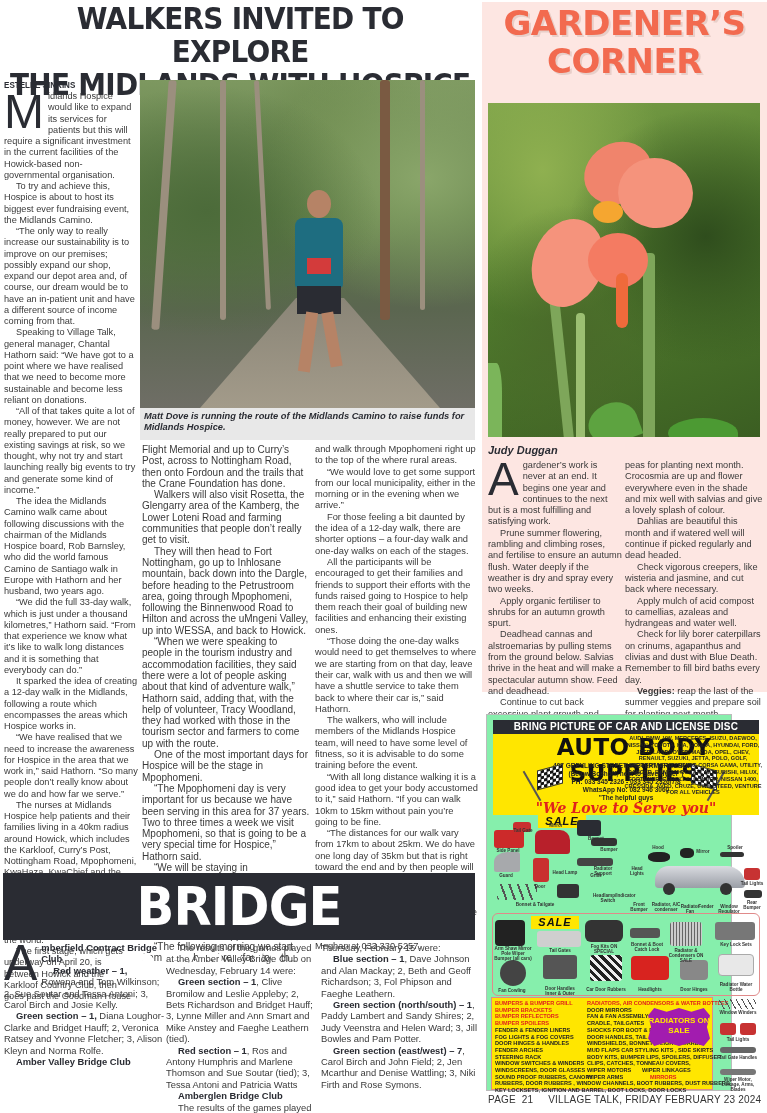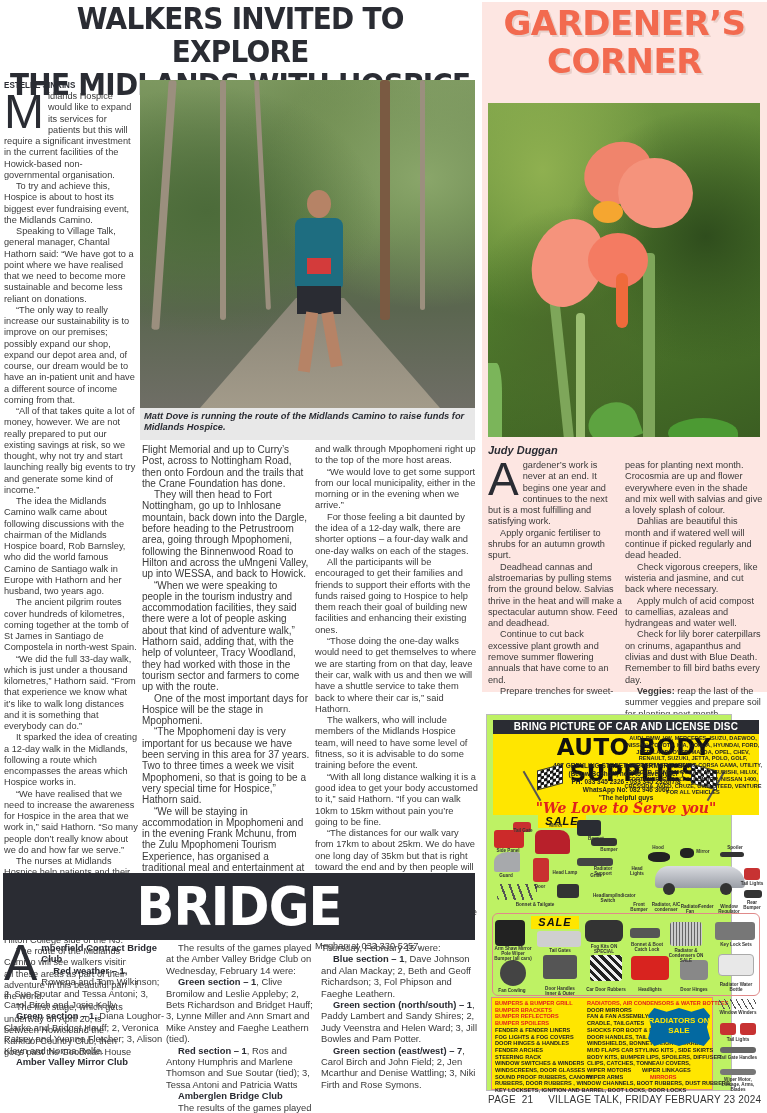--- a/index.html
+++ b/index.html
@@ -78,65 +78,64 @@
   
   .bridge-banner {
     position: absolute; left: 3px; top: 873px; width: 472px; height: 67px; background: #2a2c33;
     color: #ffffff; font-family: "DejaVu Sans", sans-serif; font-weight: bold; font-size: 54px;
     line-height: 67px; text-align: center; letter-spacing: -1px;
   }
   .bridge-banner span { display: inline-block; transform: scaleX(0.92); }
   .b-head { font-weight: bold; color: #2a2c33; }
 
   
-  .ad { position: absolute; left: 486px; top: 714px; width: 246px; height: 377px; border: 1px solid #bbb; background: #bef264; }
+  .ad { position: absolute; left: 486px; top: 714px; width: 246px; height: 377px; border: 1px solid #bbb; background: #86efac; }
   .ad-topbar { position: absolute; left: 6px; top: 5px; width: 266px; height: 14px; background: #2a2c33; color: #fff;
     font-weight: bold; font-size: 10px; line-height: 14px; text-align: center; letter-spacing: 0.2px; }
   .ad-yellow { position: absolute; left: 6px; top: 19px; width: 266px; height: 81px; background: #ffe600; }
   .ad-name { position: absolute; left: 6px; top: 19px; width: 266px; text-align: center; font-family: "DejaVu Sans", sans-serif;
     font-weight: bold; font-size: 23px; line-height: 26px; color: #111; letter-spacing: 0.5px; margin-left: 8px; }
   .ad-addr { position: absolute; left: 6px; top: 47px; width: 266px; text-align: center; font-weight: bold; font-size: 6.5px; line-height: 8px; color: #222; }
   .ad-slogan { position: absolute; left: 6px; top: 85px; width: 266px; text-align: center; font-family: "DejaVu Serif", serif;
     font-style: italic; font-weight: bold; font-size: 14px; color: #e0231c; line-height: 16px; }
   .flag { position: absolute; width: 26px; height: 20px;
     background: conic-gradient(#111 0 25%, #fff 0 50%, #111 0 75%, #fff 0) 0 0/6px 6px; transform: skewY(-15deg); border: 1px solid #333; }
   .flag-pole { position: absolute; width: 2px; height: 34px; background: #555; transform: rotate(-30deg); }
   .ad-sale-tag { position: absolute; background: #ffe600; color: #111; font-weight: bold; font-style: italic; font-size: 11px;
     line-height: 13px; text-align: center; padding: 0 6px; letter-spacing: 1px; }
   .ad-brands { position: absolute; left: 624px; top: 735px; width: 138px; text-align: center; font-weight: bold; font-size: 5.6px; line-height: 6.8px; color: #222; }
   .part-lbl { position: absolute; font-size: 4.6px; color: #333; font-weight: bold; line-height: 5px; text-align: center; }
   .part { position: absolute; border-radius: 3px; }
   .ad-parts-box { position: absolute; left: 492px; top: 913px; width: 268px; height: 83px; border: 1px solid #e08a8a; border-radius: 6px; }
   .ad-list { position: absolute; left: 491px; top: 997px; width: 222px; height: 93px; background: #ffe600; border: 1px solid #e08a8a; }
   .ad-list div { position: absolute; font-weight: bold; font-size: 5.6px; line-height: 6.7px; color: #222; white-space: nowrap; }
   .ad-list .red { color: #e0231c; }
-  .starburst { position: absolute; left: 648px; top: 1008px; width: 62px; height: 38px; background: #0369a1; color: #ffe600;
+  .starburst { position: absolute; left: 648px; top: 1008px; width: 62px; height: 38px; background: #a21caf; color: #ffe600;
     font-weight: bold; font-size: 8px; line-height: 10px; text-align: center; padding-top: 8px;
     clip-path: polygon(0 20%, 10% 0, 30% 10%, 50% 0, 70% 10%, 90% 0, 100% 20%, 95% 50%, 100% 80%, 90% 100%, 70% 90%, 50% 100%, 30% 90%, 10% 100%, 0 80%, 5% 50%); }
   .ad-side { position: absolute; left: 716px; top: 997px; width: 44px; height: 93px; }
   .footer { position: absolute; left: 488px; top: 1094px; font-size: 10px; color: #333; letter-spacing: 0.2px; font-family: "Liberation Sans", sans-serif; }
 </style>
 </head>
 <body>
 
 <div class="headline">
   <div>WALKERS INVITED TO EXPLORE</div>
   <div>THE MIDLANDS WITH HOSPICE</div>
 </div>
 <div class="byline">ESTELLE SINKINS</div>
 
 <div class="col" style="left:4px; top:91px; width:134px; font-size:9.2px; line-height:11.25px;">
   <span class="dropcap">M</span>
   <p class="noind">idlands Hospice would like to expand its services for patients but this will require a significant investment in the current facilities of the Howick-based non-governmental organisation.</p>
   <p>To try and achieve this, Hospice is about to host its biggest ever fundraising event, the Midlands Camino.</p>
+  <p>“The only way to really increase our sustainability is to improve on our premises; possibly expand our shop, expand our depot area and, of course, our dream would be to have an in-patient unit and have a different source of income coming from that.</p>
   <p>Speaking to Village Talk, general manager, Chantal Hathorn said: “We have got to a point where we have realised that we need to become more sustainable and become less reliant on donations.</p>
-  <p>“The only way to really increase our sustainability is to improve on our premises; possibly expand our shop, expand our depot area and, of course, our dream would be to have an in-patient unit and have a different source of income coming from that.</p>
   <p>“All of that takes quite a lot of money, however. We are not really prepared to put our existing savings at risk, so we thought, why not try and start launching really big events to try and generate some kind of income.”</p>
   <p>The idea the Midlands Camino walk came about following discussions with the chairman of the Midlands Hospice board, Rob Barnsley, who did the world famous Camino de Santiago walk in Europe with Hathorn and her husband, two years ago.</p>
-  <p>The ancient pilgrim routes cover hundreds of kilometres, coming together at the tomb of St James in Santiago de Compostela in north-west Spain.</p>
   <p>“We did the full 33-day walk, which is just under a thousand kilometres,” Hathorn said. “From that experience we know what it’s like to walk long distances and it is something that everybody can do.”</p>
   <p>It sparked the idea of creating a 12-day walk in the Midlands, following a route which encompasses the areas which Hospice works in.</p>
   <p>“We have realised that we need to increase the awareness for Hospice in the area that we work in,” said Hathorn. “So many people don’t really know about we do and how far we serve.”</p>
   <p>The nurses at Midlands Hospice help patients and their families living in a 40km radius around Howick, which includes the Karkloof, Curry’s Post, Nottingham Road, Mpophomeni, KwaHaza, KwaChief and the Hilton College side of the N3.</p>
   <p>The route of the Midlands Camino will see walkers visiting all these areas as part of their adventure in this beautiful part of the world.</p>
   <p>The first stage, which gets underway on April 20, is between Howick and the Karkloof Country Club, then goes past the Goodman House</p>
 </div>
 
 <div class="photo-walker">
   <div class="trunk" style="left:20px; top:0; width:8px; height:250px; transform:rotate(4deg);"></div>
@@ -149,30 +148,31 @@
   <div class="walker-body"></div>
   <div class="walker-bib"></div>
   <div class="walker-shorts"></div>
   <div class="walker-leg1"></div>
   <div class="walker-leg2"></div>
 </div>
 <div class="caption-walker">Matt Dove is running the route of the Midlands Camino to raise funds for Midlands Hospice.</div>
 
 <div class="col" style="left:142px; top:444px; width:168px; font-size:10px; line-height:11.3px;">
   <p class="noind">Flight Memorial and up to Curry’s Post, across to Nottingham Road, then onto Fordoun and the trails that the Crane Foundation has done.</p>
+  <p>Walkers will also visit Rosetta, the Glengarry area of the Kamberg, the Lower Loteni Road and farming communities that people don’t really get to visit.</p>
   <p>They will then head to Fort Nottingham, go up to Inhlosane mountain, back down into the Dargle, before heading to the Petrustroom area, going through Mpophomeni, following the Binnenwood Road to Hilton and across the uMngeni Valley, up into WESSA, and back to Howick.</p>
   <p>“When we were speaking to people in the tourism industry and accommodation facilities, they said there were a lot of people asking about that kind of adventure walk,” Hathorn said, adding that, with the help of volunteer, Tracy Woodland, they had worked with those in the tourism sector and farmers to come up with the route.</p>
   <p>One of the most important days for Hospice will be the stage in Mpophomeni.</p>
   <p>“The Mpophomeni day is very important for us because we have been serving in this area for 37 years. Two to three times a week we visit Mpophomeni, so that is going to be a very special time for Hospice,” Hathorn said.</p>
   <p>“We will be staying in accommodation in Mpophomeni and in the evening Frank Mchunu, from the Zulu Mpophomeni Tourism Experience, has organised a traditional meal and entertainment at the tourism centre opposite the Sasol.</p>
   <p>“The following morning we start from there, have breakfast together</p>
 </div>
 
 <div class="col" style="left:315px; top:444px; width:163px; font-size:9.3px; line-height:11.3px;">
-  <p class="noind">and walk through Mpophomeni right up to the top of the more host areas.</p>
+  <p class="noind">and walk through Mpophomeni right up to the top of the where rural areas.</p>
   <p>“We would love to get some support from our local municipality, either in the morning or in the evening when we arrive.”</p>
   <p>For those feeling a bit daunted by the idea of a 12-day walk, there are shorter options – a four-day walk and one-day walks on each of the stages.</p>
   <p>All the participants will be encouraged to get their families and friends to support their efforts with the funds raised going to Hospice to help them reach their goal of building new facilities and enhancing their existing ones.</p>
   <p>“Those doing the one-day walks would need to get themselves to where we are starting from on that day, leave their car, walk with us and then we will have a shuttle service to take them back to where their car is,” said Hathorn.</p>
   <p>The walkers, who will include members of the Midlands Hospice team, will need to have some level of fitness, so it is advisable to do some training before the event.</p>
   <p>“With all long distance walking it is a good idea to get your body accustomed to it,” said Hathorn. “If you can walk 10km to 15km without pain you’re going to be fine.</p>
   <p>“The distances for our walk vary from 17km to about 25km. We do have one long day of 35km but that is right toward the end and by then people will be walking fit.</p>
   <p>“There is no technical terrain … it is all on roads or on easy paths.”</p>
   <p>Interested walkers can find out more information via the Midlands Hospice website or by calling Chantal or Meghan at 033 330 5257.</p>
 </div>
@@ -194,20 +194,21 @@
   <div class="petal" style="left:128px; top:170px; width:12px; height:55px; background:#ef6a3b; border-radius:6px;"></div>
   <div class="leaf" style="left:100px; top:300px; width:50px; height:40px; transform:rotate(-20deg);"></div>
   <div class="leaf" style="left:180px; top:315px; width:70px; height:30px; background:#4c9a33;"></div>
   <div class="leaf" style="left:0px; top:260px; width:14px; height:74px; background:#7bb55a; border-radius:0 40% 0 0;"></div>
 </div>
 <div class="garden-byline">Judy Duggan</div>
 
 <div class="col garden-col" style="left:488px; top:460px; width:134px; font-size:9.2px; line-height:11.3px;">
   <span class="dropcap" style="font-size:46px; line-height:34px;">A</span>
   <p class="noind">gardener’s work is never at an end. It begins one year and continues to the next but is a most fulfilling and satisfying work.</p>
+  <p>Prune summer flowering, rambling and climbing roses, and fertilise to ensure an autumn flush. Water deeply if the weather is dry and spray every two weeks.</p>
   <p>Apply organic fertiliser to shrubs for an autumn growth spurt.</p>
   <p>Deadhead cannas and alstroemarias by pulling stems from the ground below. Salvias thrive in the heat and will make a spectacular autumn show. Feed and deadhead.</p>
   <p>Continue to cut back excessive plant growth and remove summer flowering annuals that have come to an end.</p>
   <p>Prepare trenches for sweet-</p>
 </div>
 <div class="col garden-col" style="left:625px; top:460px; width:138px; font-size:9.2px; line-height:11.3px;">
   <p class="noind">peas for planting next month. Crocosmia are up and flower everywhere even in the shade and mix well with salvias and give a lovely splash of colour.</p>
   <p>Dahlias are beautiful this month and if watered well will continue if picked regularly and dead headed.</p>
   <p>Check vigorous creepers, like wisteria and jasmine, and cut back where necessary.</p>
   <p>Apply mulch of acid compost to camellias, azaleas and hydrangeas and water well.</p>
@@ -350,21 +351,21 @@
   <div class="part-lbl" style="left:0; top:80px; width:44px;">Wiper Motor, Linkage, Arms, Blades</div>
 </div>
 
 <div class="bridge-banner"><span>BRIDGE RESULTS</span></div>
 
 <div class="col" style="left:4px; top:942px; width:160px; font-size:9.4px; line-height:11.4px;">
   <span class="dropcap" style="font-size:50px; line-height:40px; margin-top:1px;">A</span>
   <p class="noind b-head">mberfield Contract Bridge Club</p>
   <p><b class="b-head">Red weather – 1,</b><span> Rowena and Tom Wilkinson; 2, Sue Soutar and Tessa Antoni; 3, Carol Birch and Josie Kelly.</span></p>
   <p><b class="b-head">Green section – 1,</b><span> Diana Loughor-Clarke and Bridget Hauff; 2, Veronica Ratsey and Yvonne Fletcher; 3, Alison Kleyn and Norma Rolfe.</span></p>
-  <p class="b-head">Amber Valley Mirror Club</p>
+  <p class="b-head">Amber Valley Bridge Club</p>
 </div>
 
 <div class="col" style="left:166px; top:942px; width:152px; font-size:9.4px; line-height:11.4px;">
   <p>The results of the games played at the Amber Valley Bridge Club on Wednesday, February 14 were:</p>
   <p><b class="b-head">Green section – 1</b><span>, Clive Bromilow and Leslie Appleby; 2, Bets Richardson and Bridget Hauff; 3, Lynne Miller and Ann Smart and Mike Anstey and Faeghe Leathern (tied).</span></p>
   <p><b class="b-head">Red section – 1</b><span>, Ros and Antony Humphris and Marlene Thomson and Sue Soutar (tied); 3, Tessa Antoni and Patricia Watts</span></p>
   <p class="b-head">Amberglen Bridge Club</p>
   <p>The results of the games played at the Amberglen Bridge Club on</p>
 </div>
 

